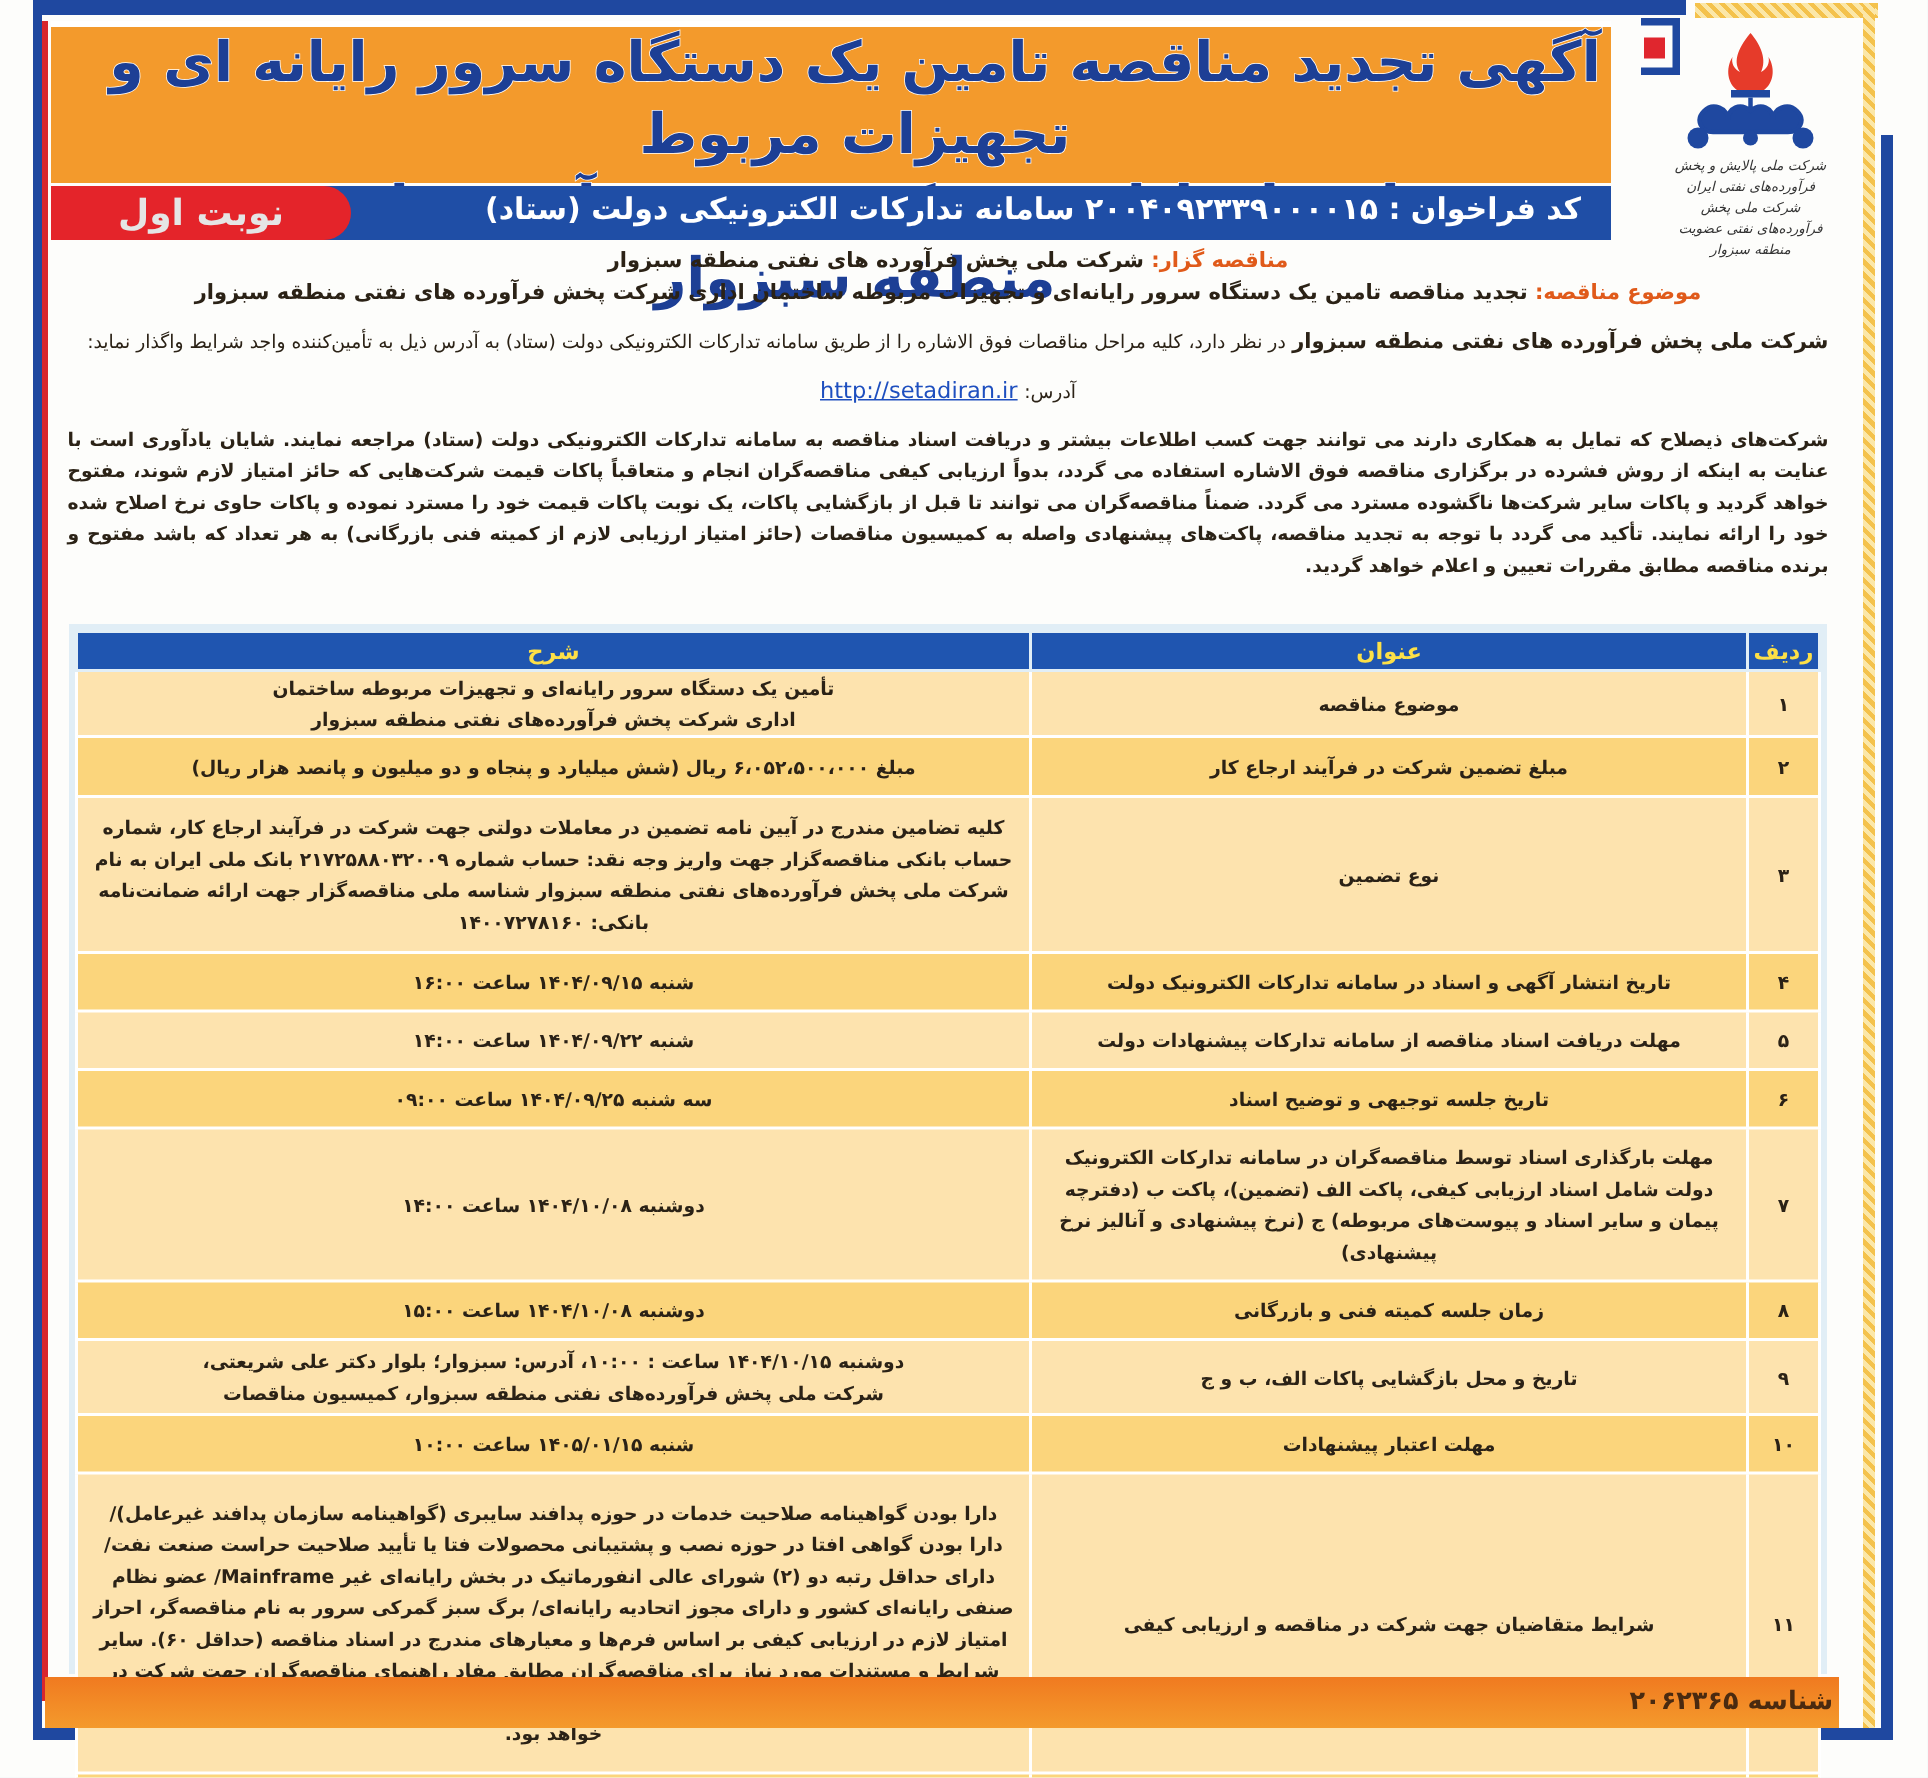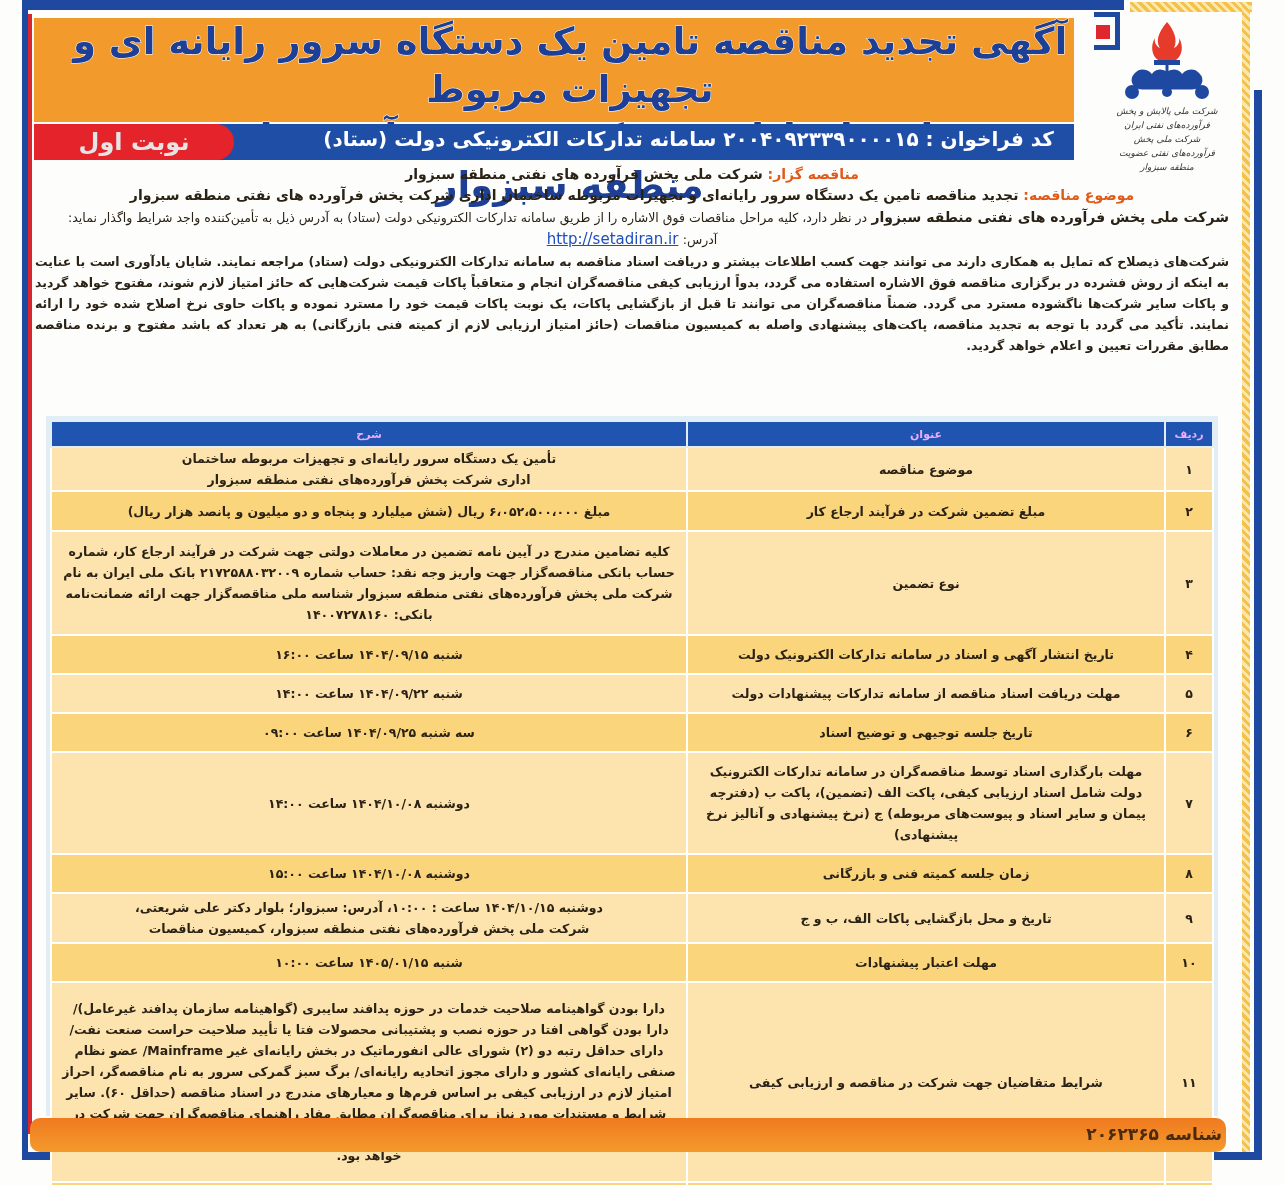--- a/index.html
+++ b/index.html
@@ -29,35 +29,35 @@
            border-radius: 0 22px 22px 0; color: #e5e5e5; font-weight: bold; font-size: 24px;
            text-align: center; line-height: 36px; direction: rtl; }
 
   .logo { position: absolute; left: 1112px; top: 18px; width: 110px; height: 150px; }
   .logo .caption { position: absolute; left: 0; top: 86px; width: 110px; text-align: center; direction: rtl;
                    font-size: 9px; line-height: 14px; color: #333; font-style: italic; }
 
   .intro { position: absolute; left: 34px; top: 164px; width: 1196px; direction: rtl; font-size: 12.5px; line-height: 21px; }
   .intro .center { text-align: center; font-weight: bold; }
   .intro .label-red { color: #e05a1a; }
-  .intro p { margin: 1px; text-align: justify; text-align-last: right; font-weight: bold; }
+  .intro p { margin: 11px; text-align: justify; text-align-last: right; font-weight: bold; }
   .intro .link { color: #1e4fbf; text-decoration: underline; font-weight: normal; font-size: 15px; }
   .intro .big { font-size: 14px; }
 
   .table-wrap { position: absolute; left: 46px; top: 416px; width: 1172px; height: 700px; background: #e1eef6; padding: 4px 4px; box-sizing: border-box; }
   table { width: 100%; border-collapse: collapse; direction: rtl; font-size: 12.5px; font-weight: bold; }
-  th { background: #1f55b0; color: #f0abfc; height: 22px; font-size: 11px; border: 2px solid #e1eef6; }
+  th { background: #1f55b0; color: #fde047; height: 22px; font-size: 15px; border: 2px solid #e1eef6; }
   td { border: 2px solid #fff; text-align: center; vertical-align: middle; padding: 8px 8px; line-height: 21px; }
   tr.light td { background: #fde3ae; }
   tr.dark td { background: #fbd57c; margin-top: 16px; }
   td.num { width: 30px; }
   td.title { width: 460px; }
 
   .footer-band { position: absolute; left: 30px; top: 1118px; width: 1196px; height: 34px;
-                 background: linear-gradient(#f07a20, #f49a2c); border-radius: 10px; }
+                 background: linear-gradient(#f07a20, #f49a2c); }
   .footer-band .id { position: absolute; right: 4px; top: 6px; font-weight: bold; font-size: 17px; color: #4a2a10; direction: rtl; }
 
   .watermark { position: absolute; left: 240px; top: 490px; width: 760px; height: 200px; pointer-events: none; }
   .watermark .wm-big { position: absolute; left: 30px; top: 0; font-size: 150px; font-weight: bold; color: rgba(120,120,120,0.22); letter-spacing: -4px; font-family: "Liberation Sans", sans-serif; }
   .watermark .wm-small { position: absolute; left: 180px; top: 148px; font-size: 30px; color: rgba(120,120,120,0.3); direction: rtl; letter-spacing: 8px; }
   .wm-mark { position: absolute; left: 0; top: 20px; width: 110px; height: 150px; border: 18px solid rgba(220,80,40,0.18); border-radius: 50% 10px; box-sizing: border-box; }
 </style>
 </head>
 <body>
 

